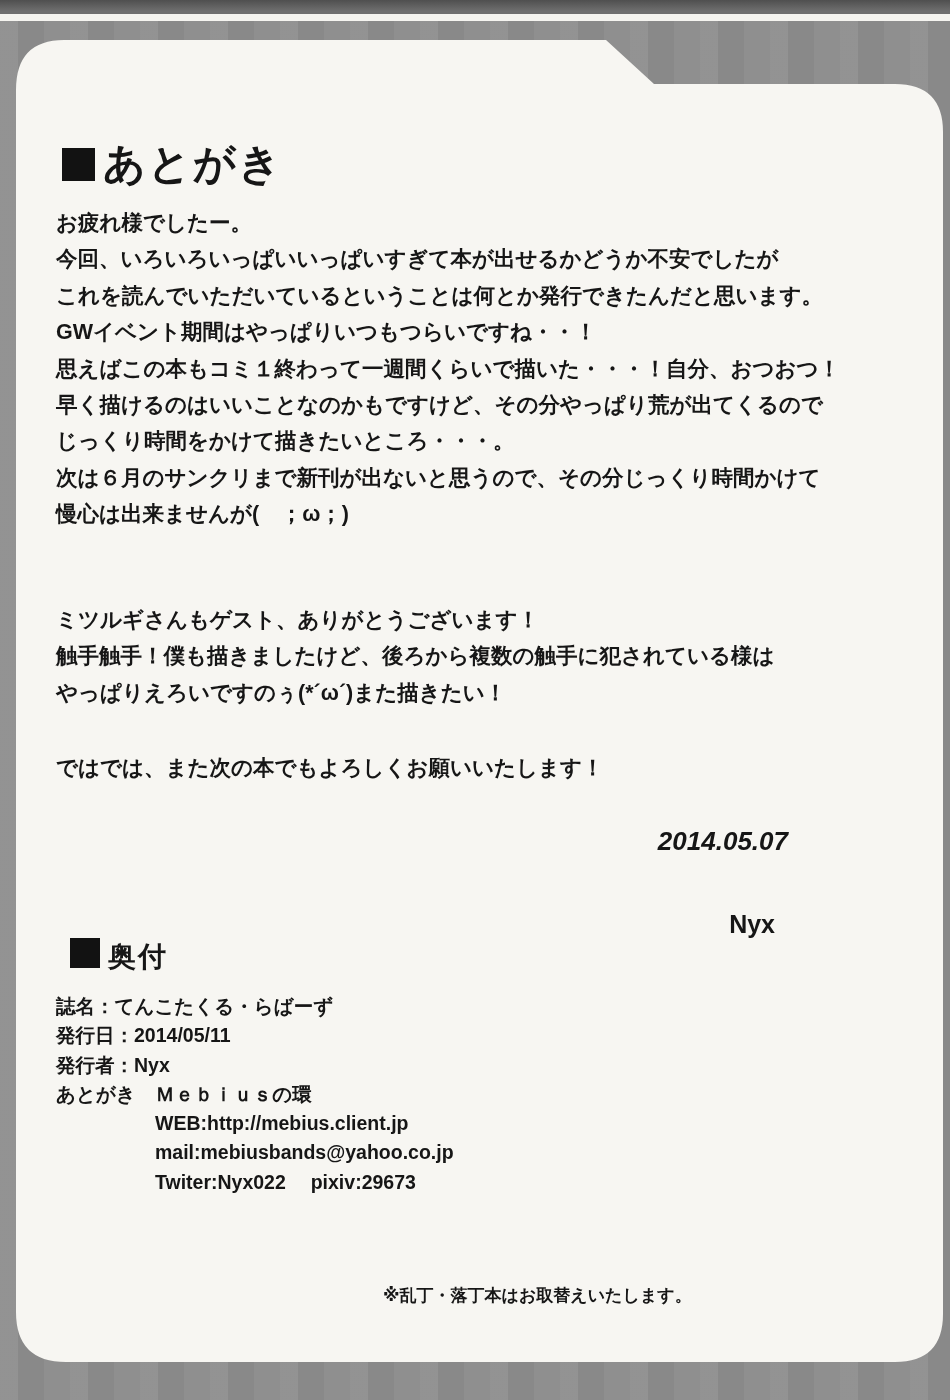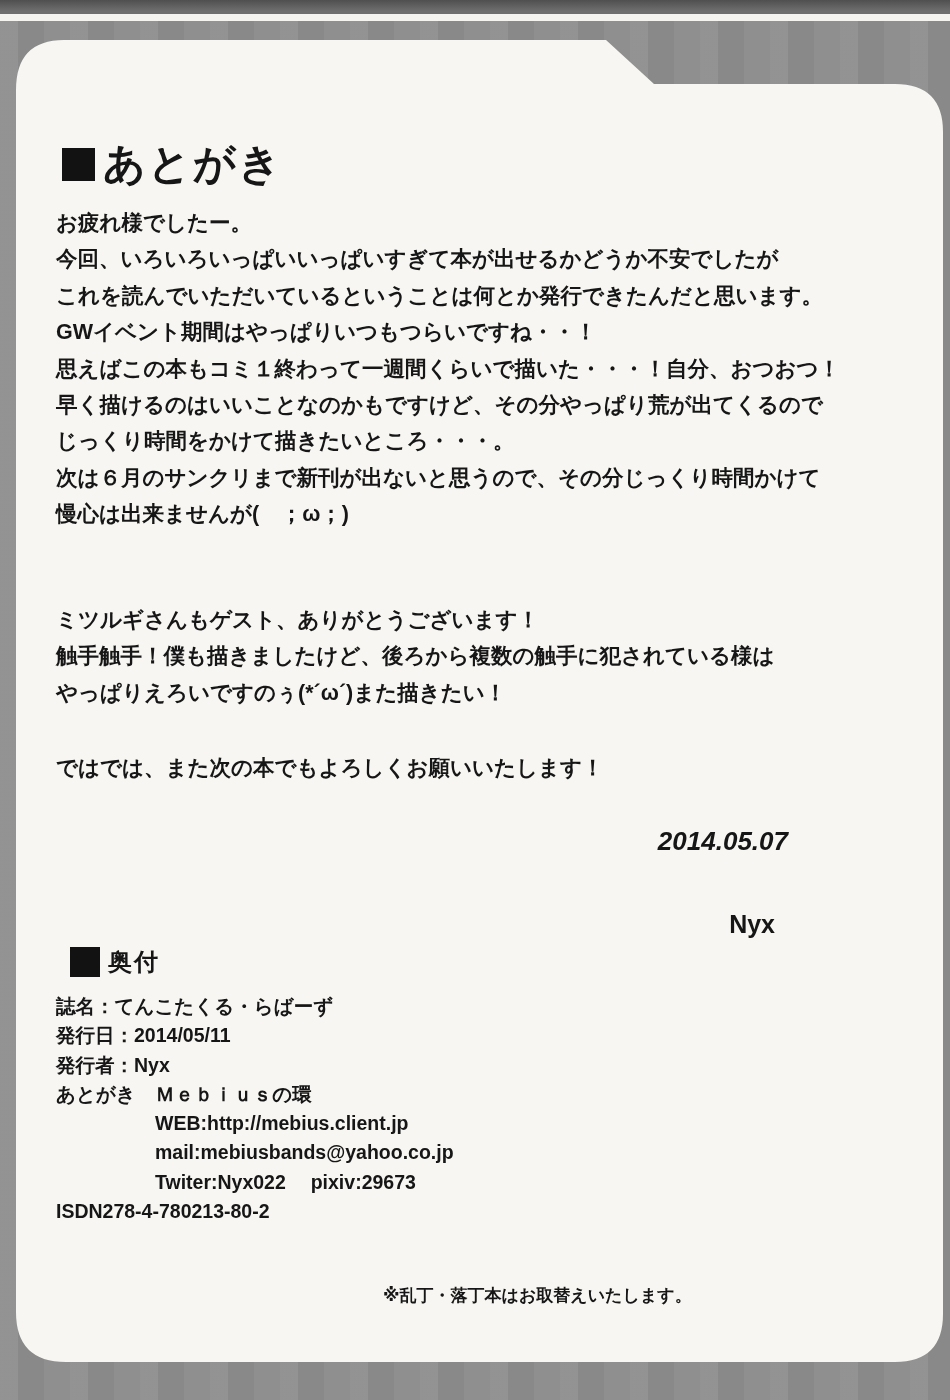--- a/index.html
+++ b/index.html
@@ -28,22 +28,22 @@
   }
   .page-svg{position:absolute;left:0;top:0;}
   .content{position:absolute;inset:0;color:#161616;}
   .h1{
     position:absolute;left:62px;top:136px;
     font-size:42px;font-weight:700;letter-spacing:2px;
     display:flex;align-items:center;
   }
   .h2{
     position:absolute;left:70px;top:938px;
-    font-size:24px;font-weight:700;letter-spacing:2px;
-    display:flex;align-items:center;margin-top:8px;
+    font-size:28px;font-weight:700;letter-spacing:2px;
+    display:flex;
   }
   .sq{
     display:inline-block;background:#121212;margin-right:8px;flex:0 0 auto;
   }
   .sq1{width:33px;height:33px;}
   .sq2{width:30px;height:30px;}
   .block{position:absolute;left:56px;font-weight:700;}
   .body-lines{font-size:21.5px;line-height:36.4px;}
   .line{white-space:pre;}
   .block1{top:205px;}
@@ -114,18 +114,17 @@
   </div>
 
   <div class="block colophon-block">
     <div class="line">誌名：てんこたくる・らばーず</div>
     <div class="line">発行日：2014/05/11</div>
     <div class="line">発行者：Nyx</div>
     <div class="line">あとがき　Ｍｅｂｉｕｓの環</div>
     <div class="line indent">WEB:http://mebius.client.jp</div>
     <div class="line indent">mail:mebiusbands@yahoo.co.jp</div>
     <div class="line indent">Twiter:Nyx022　 pixiv:29673</div>
-    <div class="line">ISDN278-4-780213-80-2</div>
   </div>
 
   <div class="footer-note">※乱丁・落丁本はお取替えいたします。</div>
 
 </div>
 
 </body></html>

